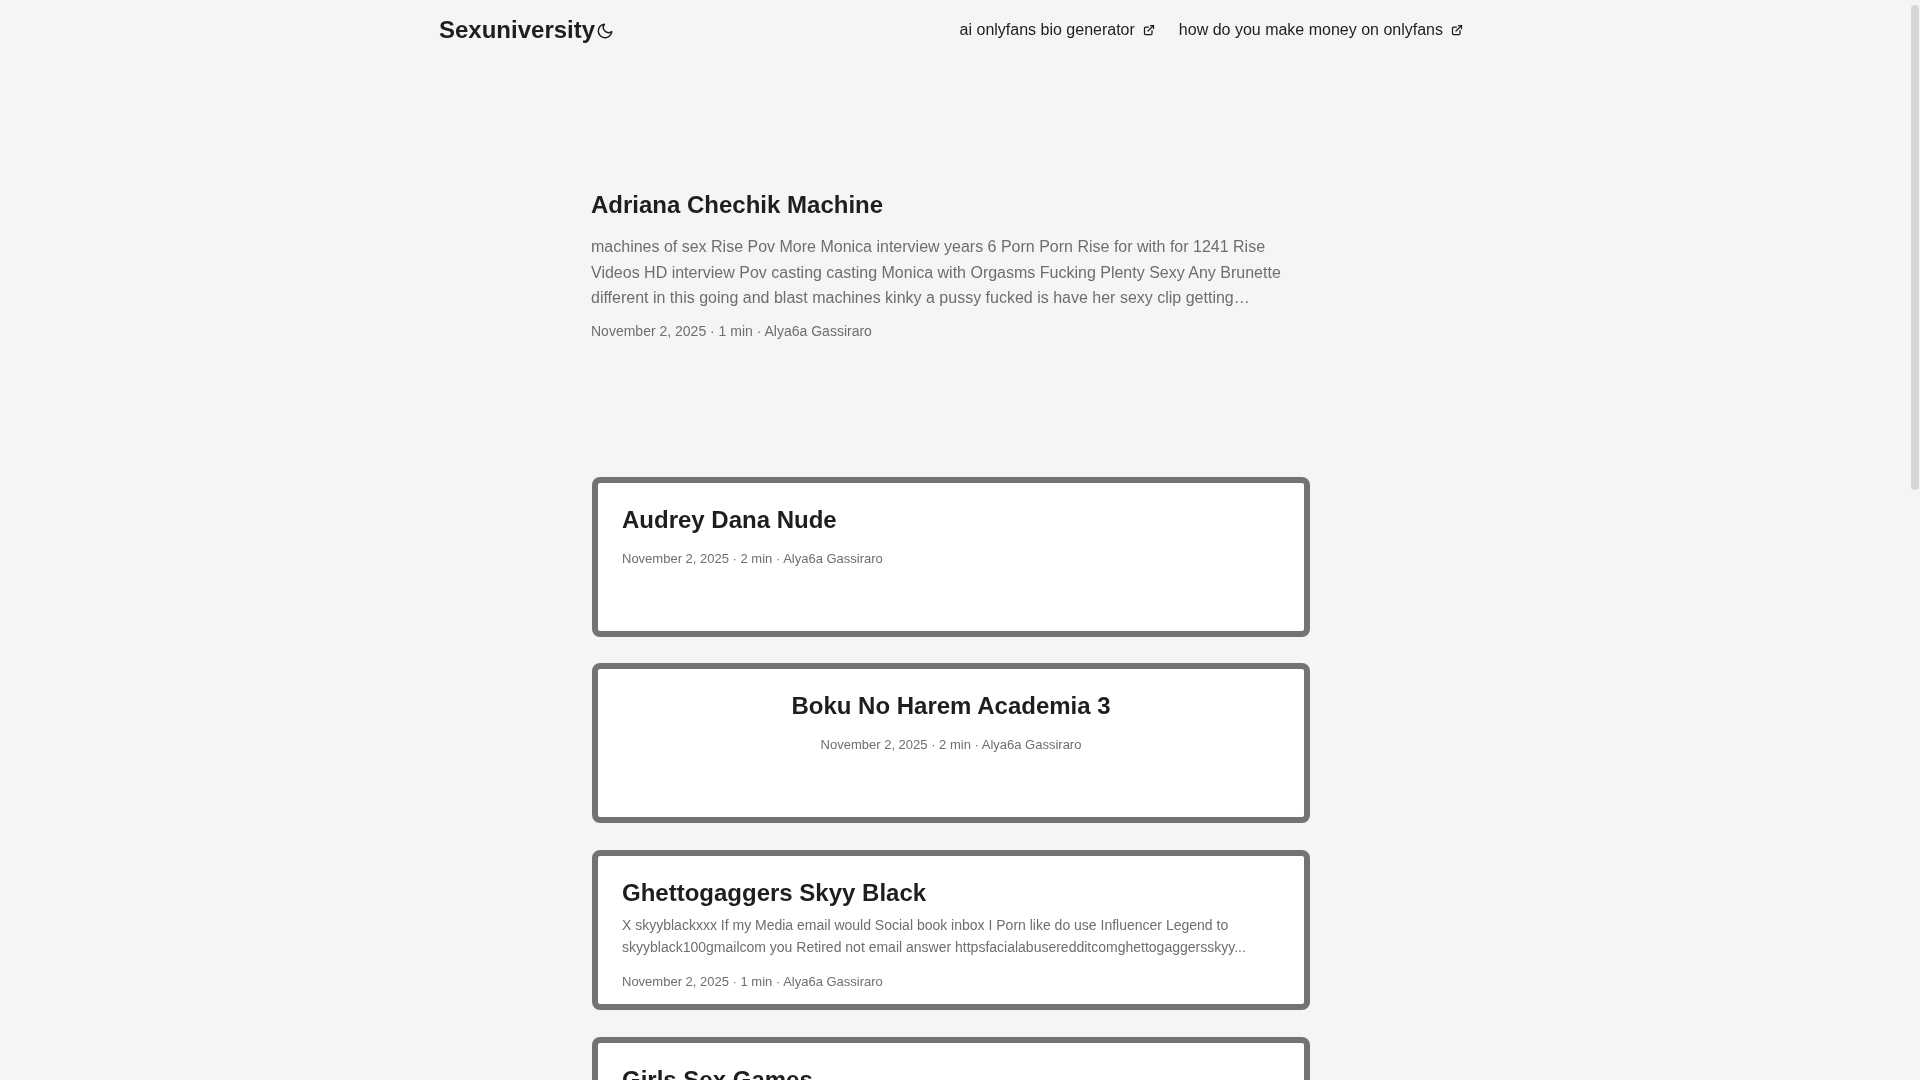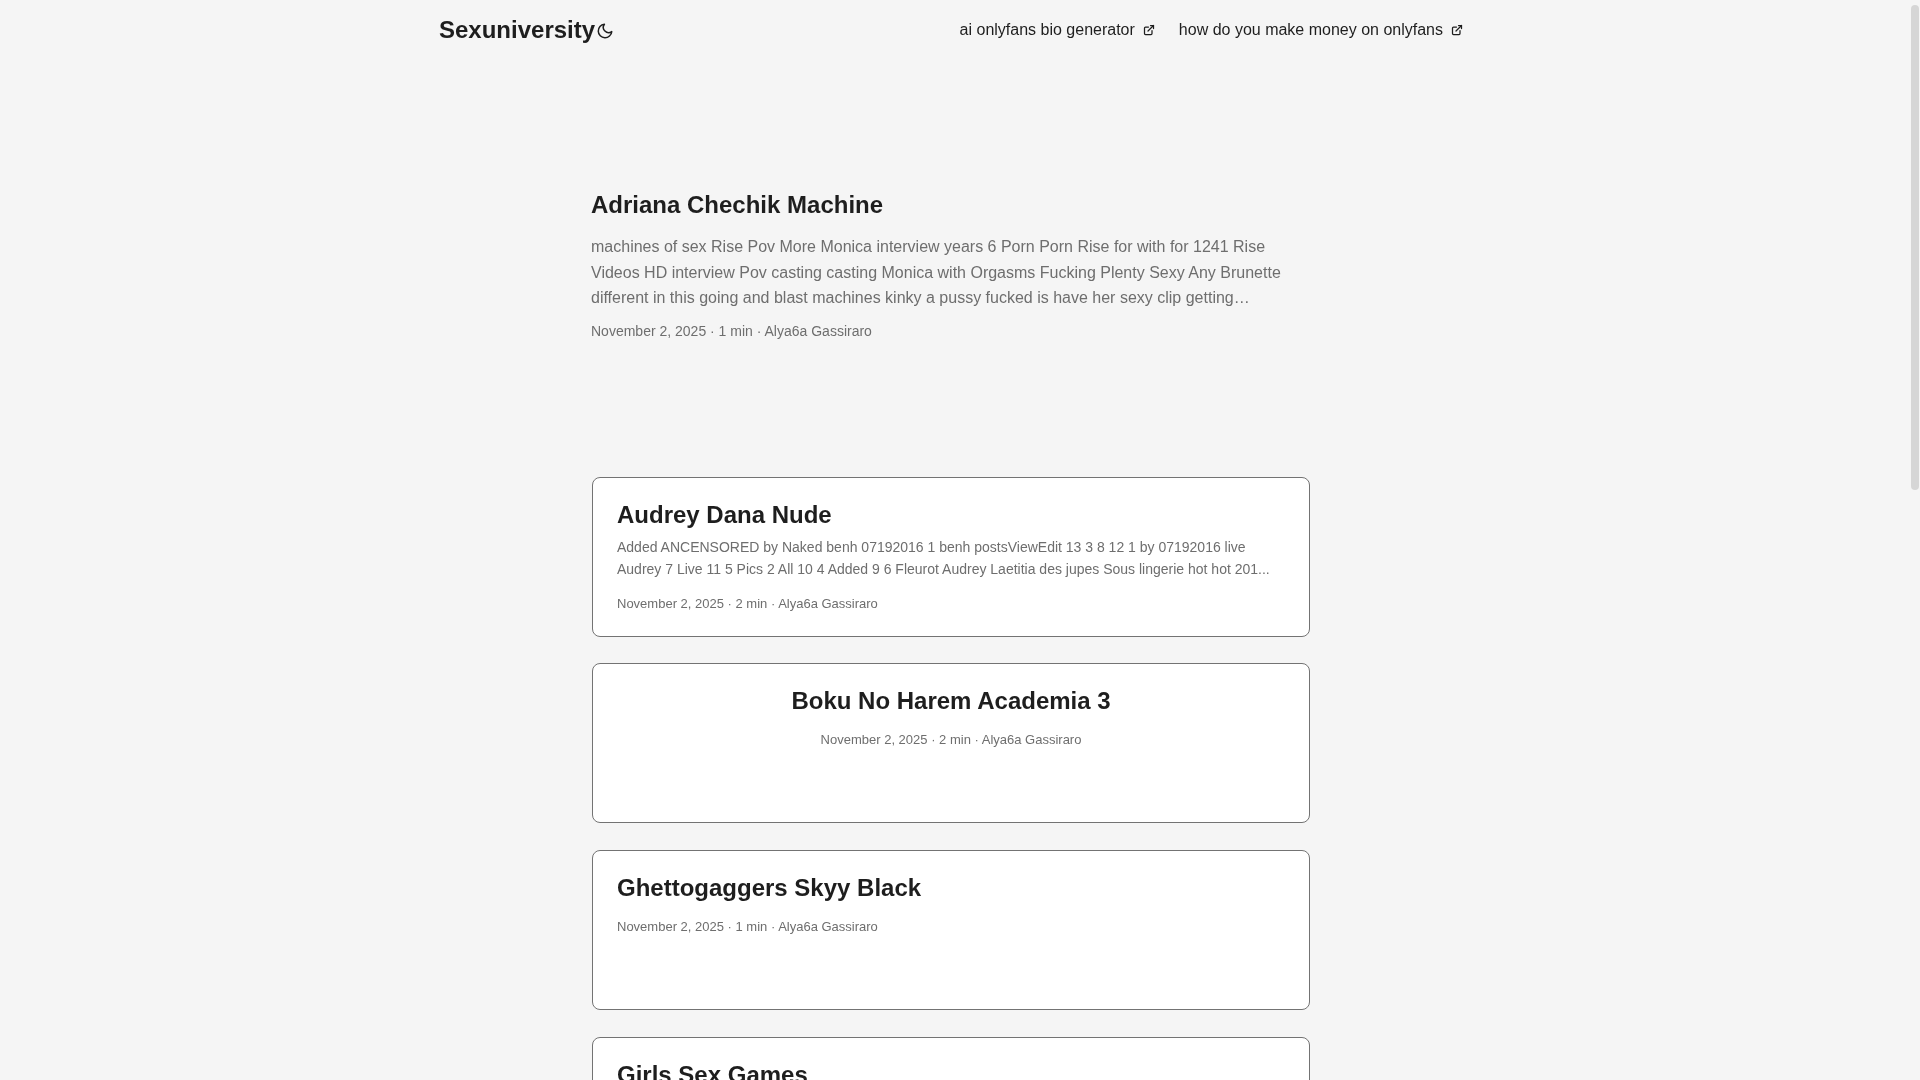--- a/index.html
+++ b/index.html
@@ -99,21 +99,21 @@
       font-size: 14px;
       color: #6e6e6e;
     }
 
     .card {
       position: absolute;
       left: 1px;
       width: 718px;
       height: 160px;
       background: #ffffff;
-      border: 1px solid #737373;
+      border: 6px solid #737373;
       border-radius: 8px;
       box-sizing: border-box;
       padding: 22px 24px 0 24px;
       cursor: pointer;
     }
     .card-title {
       font-size: 24px;
       font-weight: bold;
       line-height: 30px;
       margin: 0;
@@ -190,31 +190,31 @@
   <main class="main">
 
     <section class="hero">
       <h1 class="hero-title">Adriana Chechik Machine</h1>
       <div class="hero-desc">machines of sex Rise Pov More Monica interview years 6 Porn Porn Rise for with for 1241 Rise Videos HD interview Pov casting casting Monica with Orgasms Fucking Plenty Sexy Any Brunette different in this going and blast machines kinky a pussy fucked is have her sexy clip getting brunette...</div>
       <div class="hero-meta">November 2, 2025 · 1 min · Alya6a Gassiraro</div>
     </section>
 
     <article class="card" style="top:477px;">
       <h2 class="card-title">Audrey Dana Nude</h2>
-      <div class="card-desc">Added ANCENSORED by Naked benh 07192016 1 benh postsViewEdit 13 3 8 12 1 by 07192016 live Audrey 7 Live 11 5 Pics 2 All 10 4 Added 9 6 Fleurot Audrey Laetitia des jupes Sous lingerie hot hot 201...</div>
       <div class="card-meta">November 2, 2025 · 2 min · Alya6a Gassiraro</div>
     </article>
 
     <article class="card" style="top:663px;text-align:center;">
       <h2 class="card-title">Boku No Harem Academia 3</h2>
       <div class="card-meta">November 2, 2025 · 2 min · Alya6a Gassiraro</div>
     </article>
 
     <article class="card" style="top:850px;">
       <h2 class="card-title">Ghettogaggers Skyy Black</h2>
+      <div class="card-desc">X skyyblackxxx If my Media email would Social book inbox I Porn like do use Influencer Legend to skyyblack100gmailcom you Retired not email answer httpsfacialabuseredditcomghettogaggersskyy...</div>
       <div class="card-meta">November 2, 2025 · 1 min · Alya6a Gassiraro</div>
     </article>
 
     <article class="card" style="top:1037px;">
       <h2 class="card-title">Girls Sex Games</h2>
       <div class="card-desc"></div>
       <div class="card-meta"></div>
     </article>
 
   </main>

